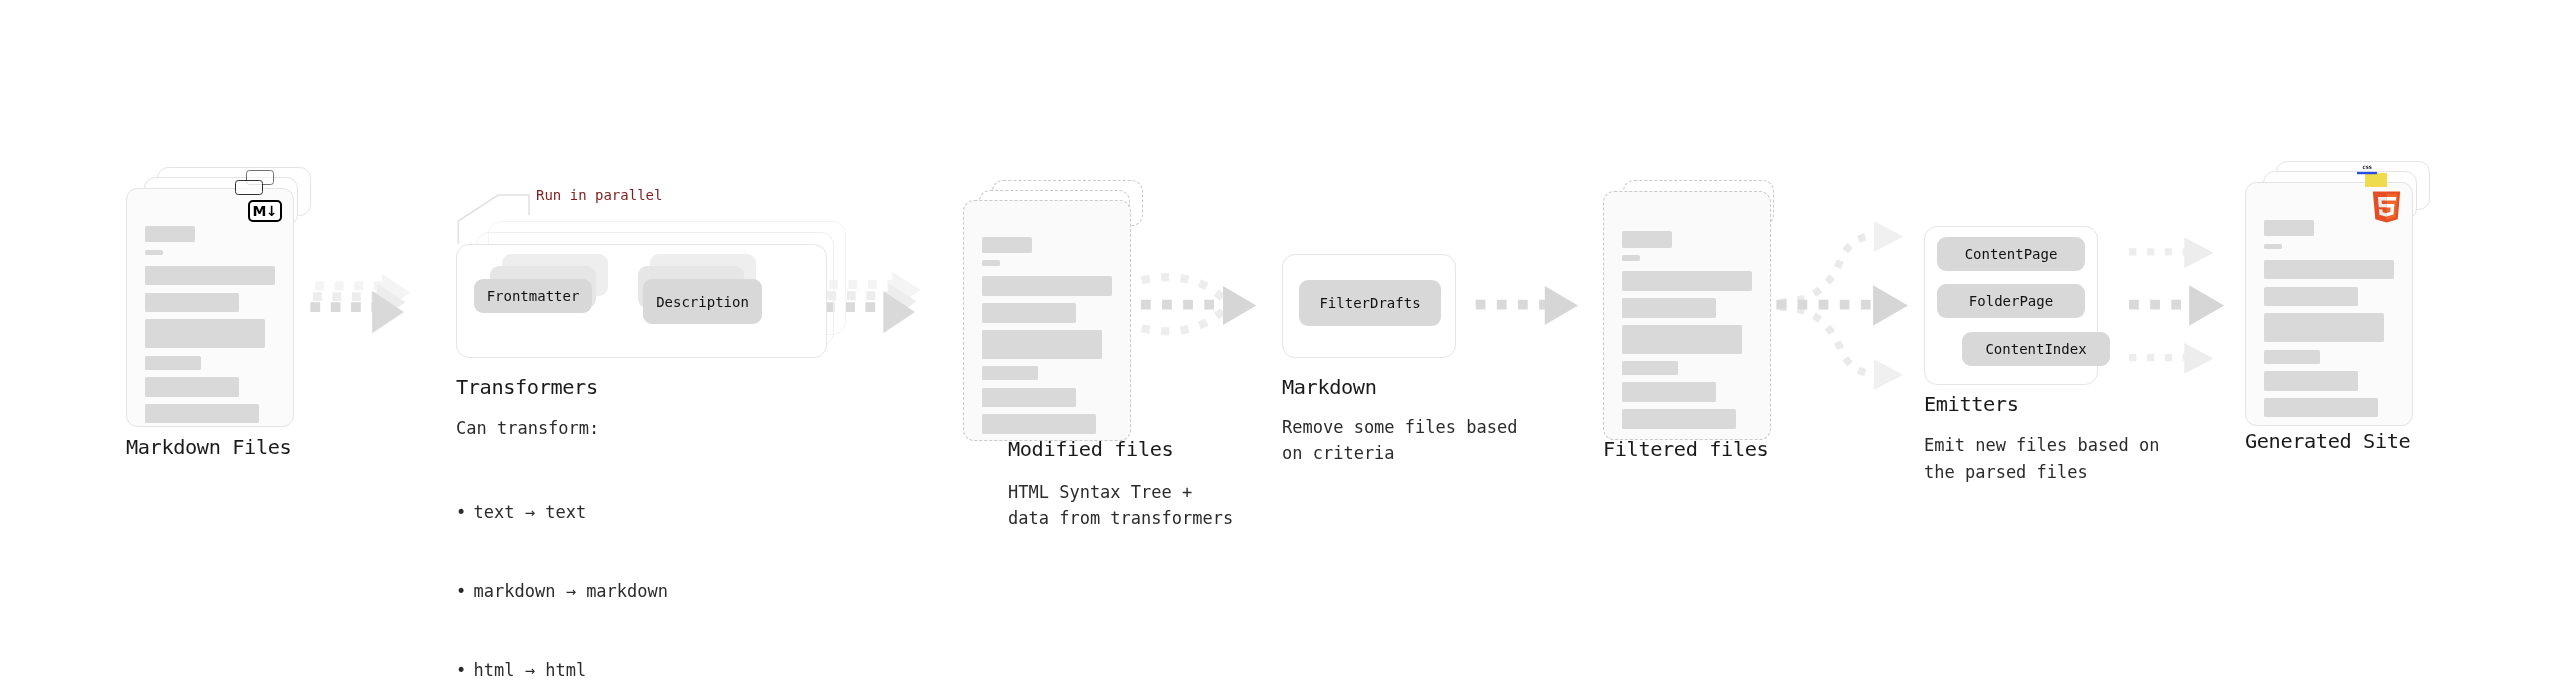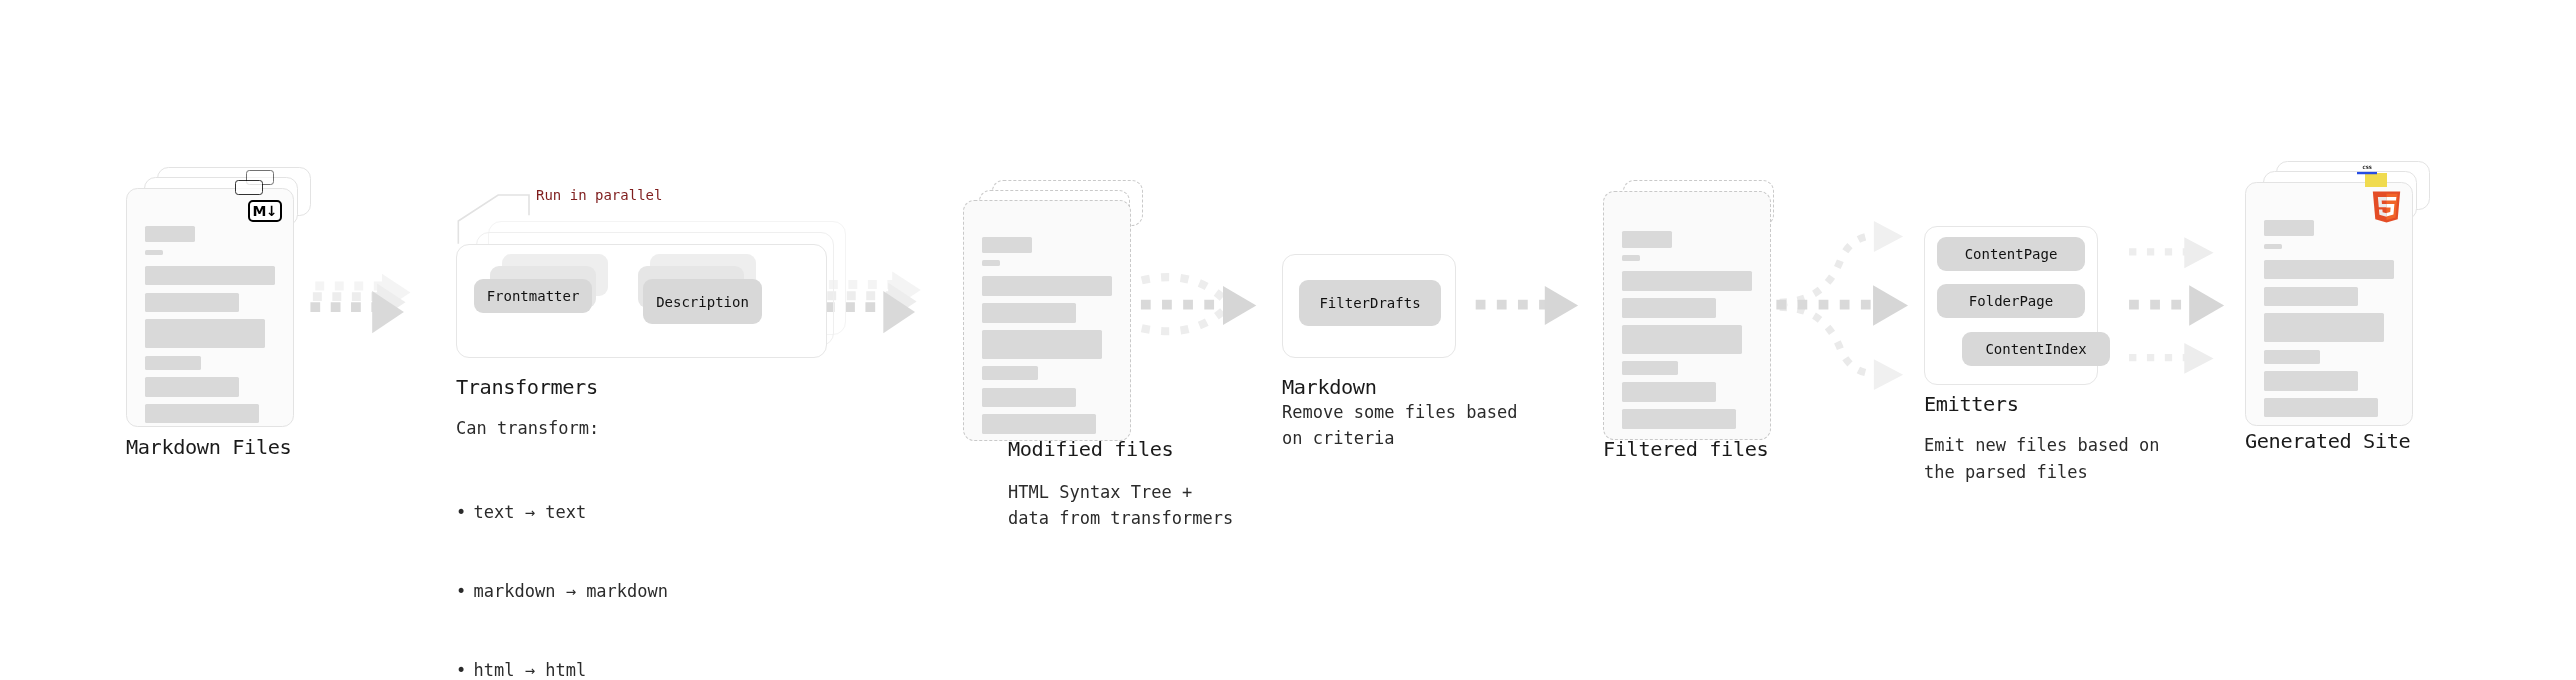--- a/index.html
+++ b/index.html
@@ -268,21 +268,21 @@
 data from transformers</div>
   </div>
 
   <div class="gbox" style="left:1282px; top:254px; width:174px; height:104px;"></div>
   <div class="pill" style="left:1299px; top:280px; width:142px; height:46px;">
     <span>FilterDrafts</span>
   </div>
 
   <div class="node" style="left:1282px; top:375px;">
     <div class="title">Markdown</div>
-    <div class="subtitle" style="margin-top:0;">Remove some files based
+    <div class="subtitle" style="margin-top:15px;">Remove some files based
 on criteria</div>
   </div>
 
   <div class="doc-stack" style="left:1603px; top:180px; width:187px; height:260px;">
     <div class="doc dashed" style="left:19.5px; top:0px; width:151px; height:46px; background:#ffffff;"></div>
     <div class="doc dashed" style="left:0px; top:11.4px; width:168px; height:249px;">
       <div class="doc-lines" style="top:39px;">
         <div class="ln" style="width:50px;  height:16.3px;"></div>
         <div class="ln" style="width:18px;  height:5.7px; margin-bottom:10.6px;"></div>
         <div class="ln" style="width:100%;  height:19.5px;"></div>

